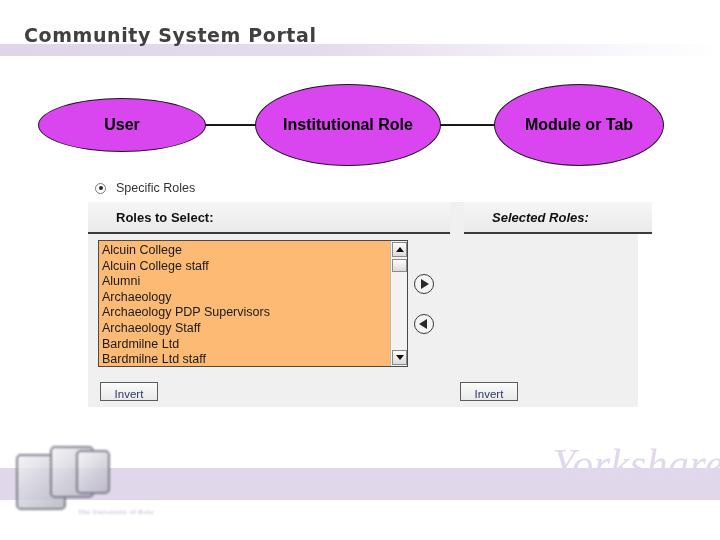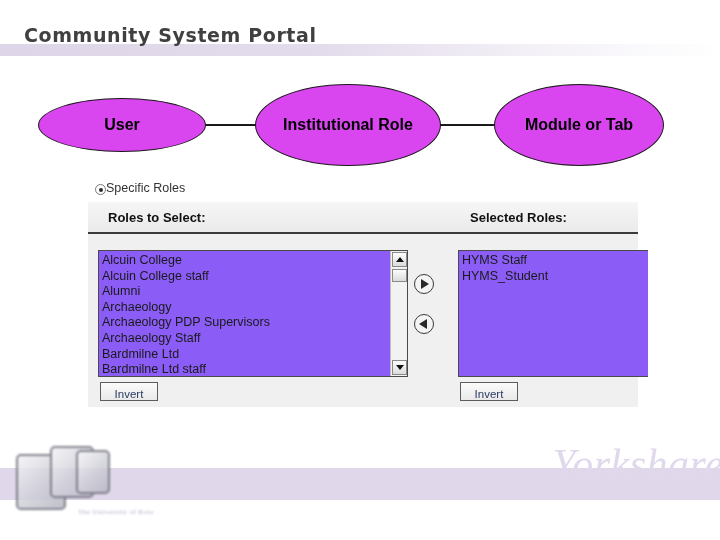--- a/index.html
+++ b/index.html
@@ -71,22 +71,22 @@
   }
   #conn-1 { left: 203px; width: 55px; }
   #conn-2 { left: 438px; width: 59px; }
 
   
   #radio-row {
     position: absolute;
     left: 95px;
     top: 181px;
     display: flex;
-    align-items: flex-end;
-    gap: 0;
+    align-items: center;
+    gap: 10px;
   }
   .radio-dot {
     width: 11px;
     height: 11px;
     border-radius: 50%;
     border: 1px solid #7a7a7a;
     background: #ffffff;
     position: relative;
     box-sizing: border-box;
     flex: none;
@@ -123,31 +123,31 @@
     background: linear-gradient(to bottom, #f6f6f6 0%, #eaeaea 100%);
     border-bottom: 2px solid #3b3b3b;
     box-sizing: border-box;
     display: flex;
     align-items: center;
   }
   .panel-header .hdr-text {
     font-size: 13px;
     font-weight: bold;
     color: #111111;
-    padding-left: 20px;
+    padding-left: 28px;
     font-family: "Liberation Sans", sans-serif;
     white-space: nowrap;
   }
   #header-left  { left: 0;     width: 362px; }
-  #header-right { left: 362px; width: 188px; }
+  #header-right { left: 376px; width: 188px; font-style: italic; }
 
   .listbox {
     position: absolute;
-    top: 48px;
-    background: #8b5cf6;
+    top: 38px;
+    background: #fdba74;
     border: 1px solid #4a4a4a;
     box-sizing: border-box;
     overflow: hidden;
   }
   #listbox-left  { left: 10px;  width: 310px; height: 127px; }
   #listbox-right { left: 370px; width: 190px; height: 127px; border-right: none; }
 
   .list-items {
     padding: 2px 0 0 3px;
   }
@@ -364,26 +364,20 @@
     </div>
   </div>
 
   <div class="xfer-btn" id="xfer-right">
     <span class="tri-right"></span>
   </div>
   <div class="xfer-btn" id="xfer-left">
     <span class="tri-left"></span>
   </div>
 
-  <div class="listbox" id="listbox-right">
-    <div class="list-items">
-      <div class="list-item">HYMS Staff</div>
-      <div class="list-item">HYMS_Student</div>
-    </div>
-  </div>
 
   <div class="invert-btn" id="invert-left">
     <span>Invert</span>
   </div>
   <div class="invert-btn" id="invert-right">
     <span>Invert</span>
   </div>
 </div>
 
 <div id="footer-band"></div>

